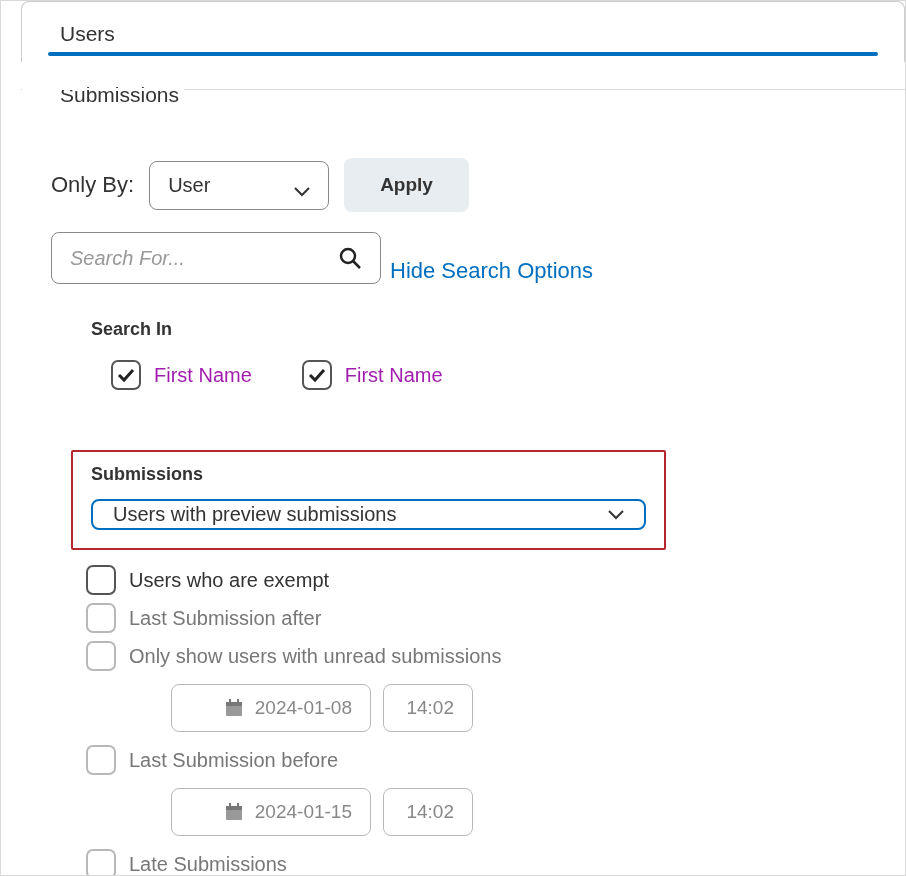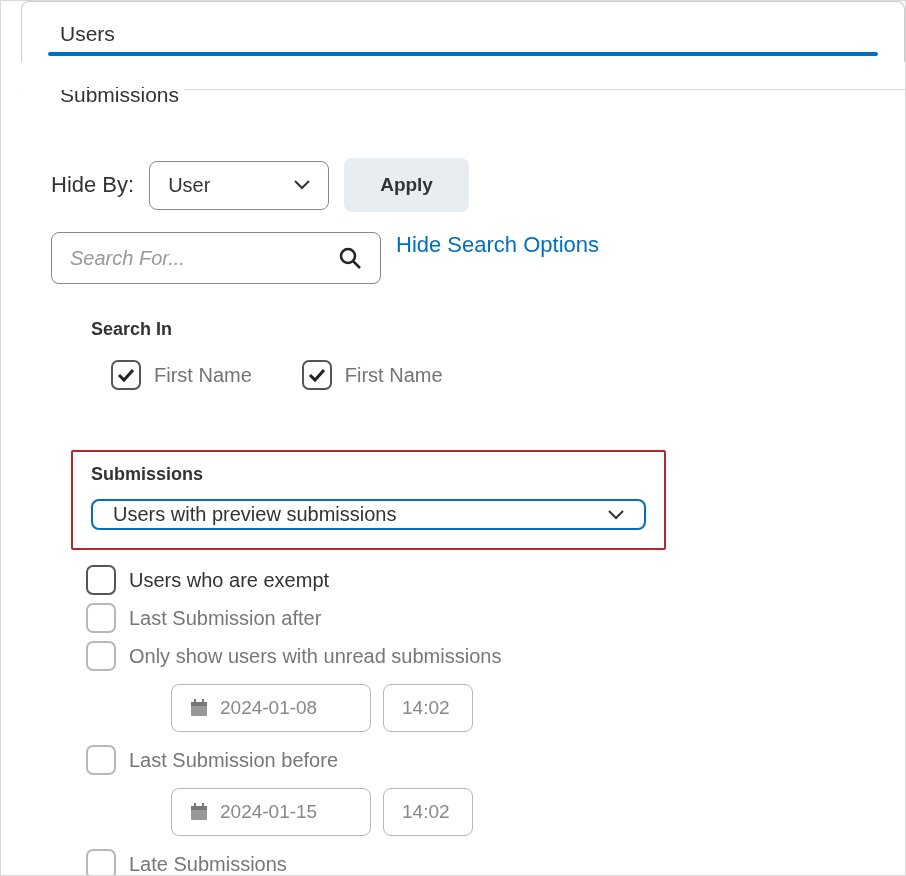--- a/index.html
+++ b/index.html
@@ -74,21 +74,21 @@
     align-items: center;
     gap: 15px;
     margin-bottom: 20px;
   }
   .viewby-label {
     font-size: 22px;
     color: #333;
   }
   .select-box {
     display: flex;
-    align-items: center;
+    align-items: flex-end;
     justify-content: space-between;
     border: 1px solid #888;
     border-radius: 8px;
     background: #fff;
     padding: 12px 18px;
     min-width: 180px;
     font-size: 20px;
     color: #333;
     cursor: pointer;
   }
@@ -97,22 +97,22 @@
     background: #e8edf2;
     border-radius: 8px;
     padding: 16px 36px;
     font-size: 19px;
     font-weight: 600;
     color: #333;
     cursor: pointer;
   }
   .search-row {
     display: flex;
-    align-items: flex-start;
-    gap: 15px;
+    align-items: flex-end;
+    gap: 9px;
     margin-bottom: 35px;
   }
   .search-input-wrap {
     display: flex;
     align-items: center;
     border: 1px solid #888;
     border-radius: 8px;
     padding: 13px 18px;
     width: 330px;
     background: #fff;
@@ -147,21 +147,21 @@
   .checkbox-row {
     display: flex;
     gap: 50px;
     margin-left: 20px;
   }
   .checkbox-item {
     display: flex;
     align-items: center;
     gap: 13px;
     font-size: 20px;
-    color: #737373;
+    color: #a21caf;
   }
   .checkbox {
     width: 30px;
     height: 30px;
     border: 2px solid #555;
     border-radius: 7px;
     display: flex;
     align-items: center;
     justify-content: center;
     cursor: pointer;
@@ -218,20 +218,21 @@
   }
   .date-box, .time-box {
     border: 1px solid #b8b8b8;
     border-radius: 8px;
     padding: 12px 18px;
     display: flex;
     align-items: center;
     gap: 12px;
     font-size: 19px;
     color: #888;
+    justify-content: flex-end;
   }
   .date-box { min-width: 200px; }
   .time-box { min-width: 90px; }
   svg { display: block; }
 </style>
 </head>
 <body>
 
 <div class="container">
   <div class="tabs">
@@ -241,21 +242,21 @@
     <div class="tab">
       <span>Submissions</span>
     </div>
   </div>
   <div class="tab-divider"></div>
   <div class="tab-divider-cover"></div>
 
   <div class="content">
 
     <div class="viewby-row">
-      <span class="viewby-label">Hide By:</span>
+      <span class="viewby-label">Only By:</span>
       <div class="select-box">
         <span>User</span>
         <span>
           <svg width="16" height="10" viewBox="0 0 16 10">
               <path d="M1 1 L8 8 L15 1" stroke="#333" stroke-width="2" fill="none"></path>
             </svg>
         </span>
       </div>
       <button class="apply-btn">
         <span>Apply</span>

